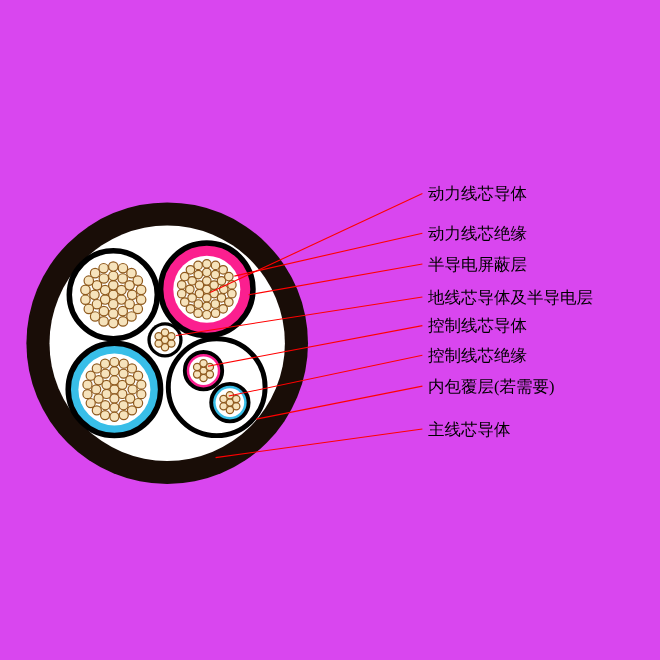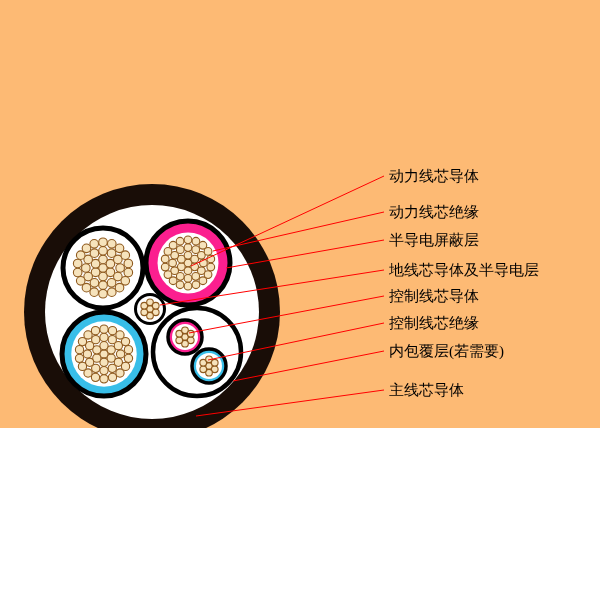--- a/index.html
+++ b/index.html
@@ -1,16 +1,16 @@
 <!DOCTYPE html>
 <html><head>
 <meta charset="utf-8">
 <style>
   html,body{margin:0;padding:0;background:#ffffff;}
-  #canvas{position:relative;width:600px;height:428px;background:#fdba74;overflow:hidden;}
+  #canvas{position:relative;width:600px;height:600px;background:#d946ef;overflow:hidden;}
   svg{position:absolute;left:0;top:0;}
   .lbl{
     font-family:"Liberation Serif","DejaVu Serif",serif;
     font-size:15px;
     fill:#000000;
   }
   .leader{stroke-width:1;fill:none;}
 </style>
 </head>
 <body>

